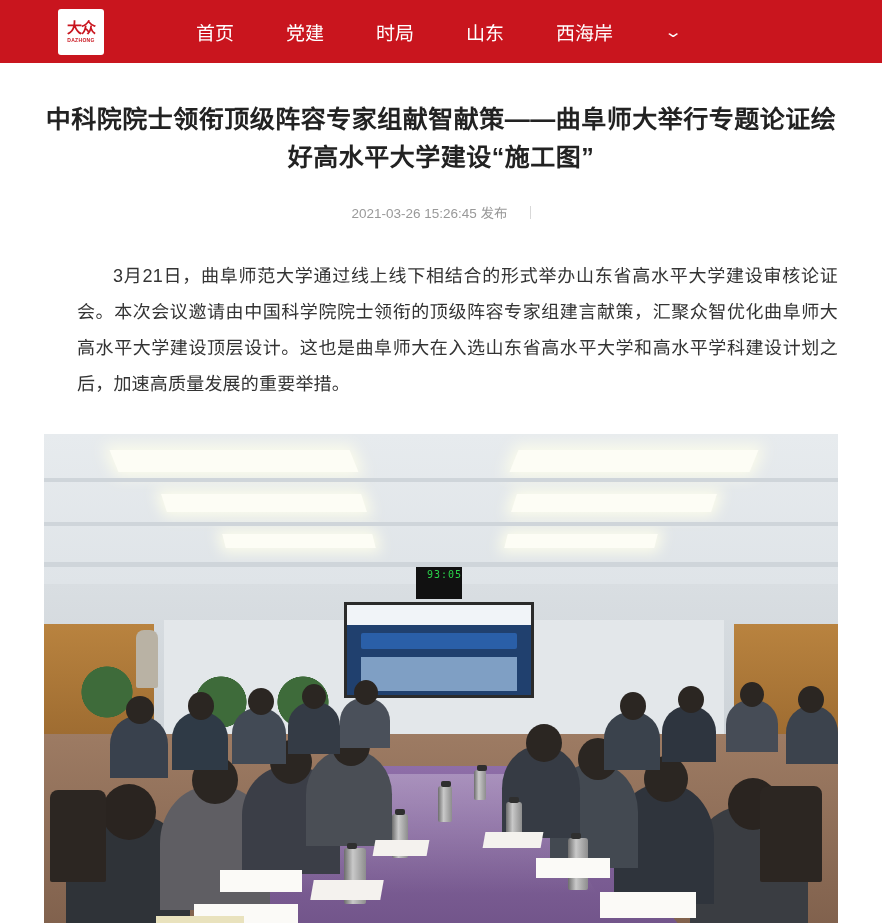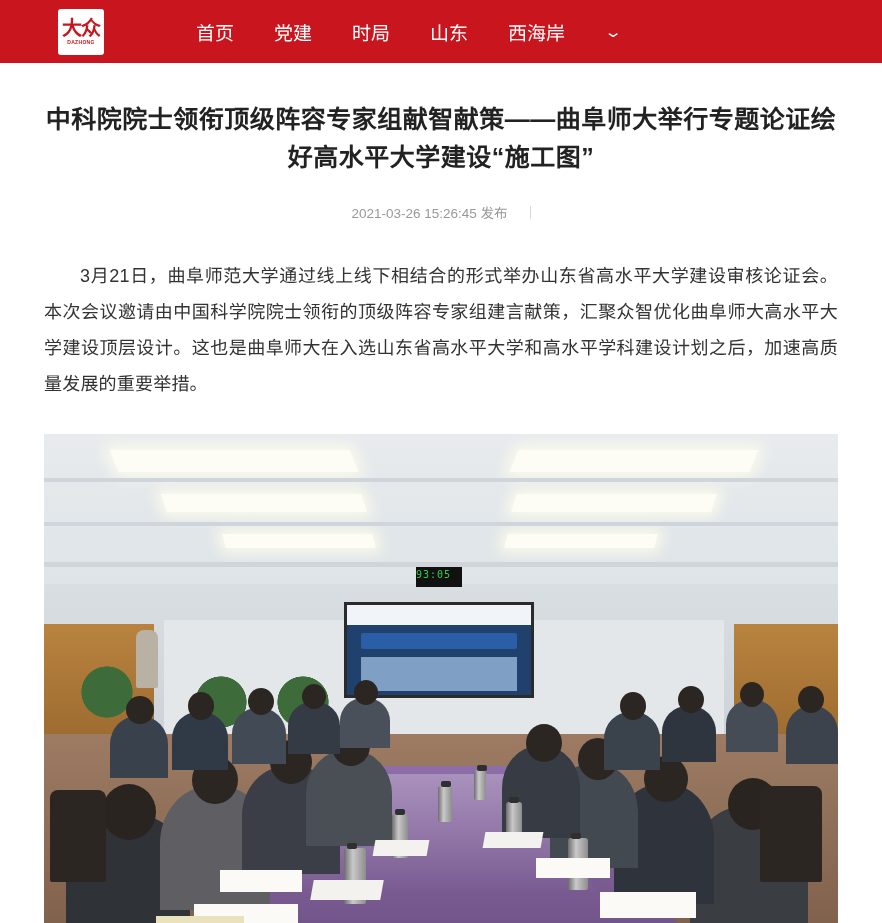--- a/index.html
+++ b/index.html
@@ -34,21 +34,21 @@
     border-radius: 3px;
     display: flex;
     flex-direction: column;
     align-items: center;
     justify-content: center;
     color: #c9151e;
     line-height: 1;
   }
   .logo-seal .seal-cn {
     font-family: "DejaVu Serif", "Liberation Serif", serif;
-    font-size: 20px;
+    font-size: 15px;
     font-weight: bold;
     letter-spacing: -1px;
   }
   .logo-seal .seal-en {
     font-size: 5px;
     letter-spacing: 0.3px;
     margin-top: 2px;
     font-weight: bold;
   }
   .logo-text {
@@ -56,21 +56,21 @@
     font-family: "DejaVu Serif", "Liberation Serif", serif;
     font-size: 34px;
     font-weight: bold;
     letter-spacing: 2px;
     white-space: nowrap;
   }
   .nav {
     display: flex;
     align-items: center;
     margin-left: 72px;
-    gap: 0px;
+    gap: 12px;
   }
   .nav-item {
     color: #ffffff;
     font-size: 19px;
     padding: 0 20px;
     cursor: pointer;
     white-space: nowrap;
   }
   .nav-arrow {
     color: #ffffff;
@@ -128,20 +128,21 @@
   .meta-source { padding-left: 22px; }
 
   .body-text {
     margin-top: 36px;
     color: #333333;
     font-size: 18px;
     line-height: 2.0;
     text-align: justify;
     text-indent: 2em;
     letter-spacing: 0.2px;
+    margin-left: 33px;
   }
 
   
   .photo {
     margin-top: 32px;
     width: 794px;
     height: 510px;
     position: relative;
     overflow: hidden;
     background: linear-gradient(#cfd6dd, #b9c1c8);
@@ -185,26 +186,26 @@
     border-radius: 2px;
   }
   .screen .s-img {
     margin: 8px 14px 0 14px;
     height: 34px;
     background: #7f9fc4;
   }
   .clock {
     position: absolute;
     left: 372px; top: 133px;
-    width: 46px; height: 20px;
+    width: 46px; height: 32px;
     background: #111;
     color: #2ad24a;
     font-family: "DejaVu Sans Mono", monospace;
     font-size: 10px;
-    text-align: left;
+    text-align: right;
     line-height: 16px;
     letter-spacing: 1px;
   }
   
   .floor {
     position: absolute; left: 0; top: 300px; width: 100%; height: 210px;
     background: linear-gradient(#9d7b63, #7e5f4b);
   }
   
   .table-top {

